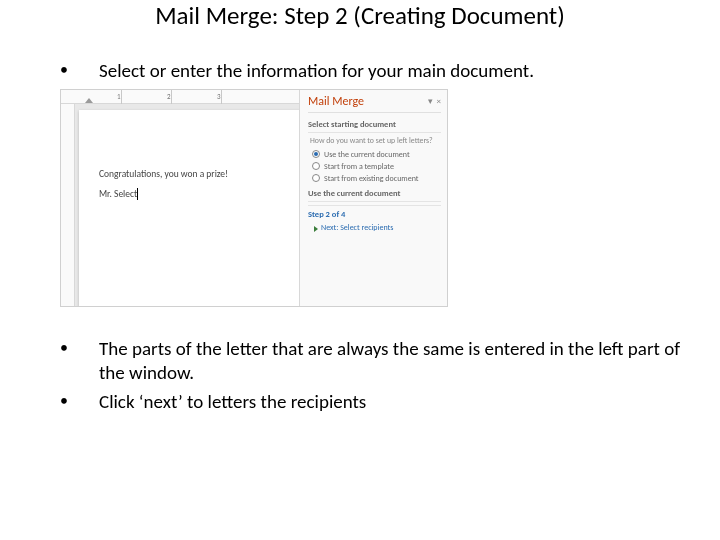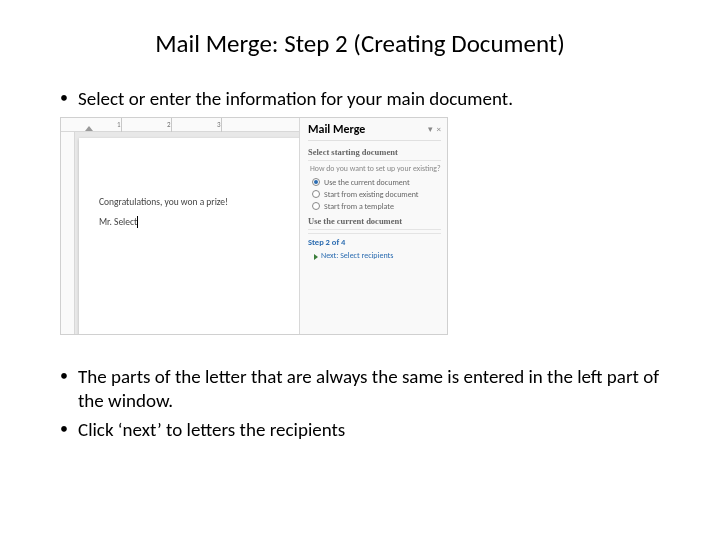--- a/index.html
+++ b/index.html
@@ -9,42 +9,41 @@
     background: #fff;
     font-family: Calibri, "Segoe UI", Arial, sans-serif;
     color: #000;
     position: relative;
     overflow: hidden;
   }
   .slide-title {
     font-size: 25px;
     font-weight: 400;
     text-align: center;
-    margin-top: 28px;
     margin-bottom: 28px;
     padding: 0 40px;
   }
   .bullets {
     padding: 0 40px 0 60px;
   }
   .bullet {
     font-size: 19px;
     line-height: 1.25;
     margin-bottom: 6px;
     position: relative;
     padding-left: 0;
     display: flex;
   }
   .bullet .dot {
     width: 18px;
     flex: 0 0 18px;
     font-size: 16px;
     line-height: 1.4;
   }
-  .bullet .txt { flex: 1; }
+  .bullet .txt { flex: 1; margin-left: 21px; }
   .shot-wrap {
     margin: 4px 0 18px 60px;
     width: 388px;
     height: 218px;
     background: #f2f2f2;
     border: 1px solid #d0d0d0;
     position: relative;
     display: flex;
     font-family: "Segoe UI", Calibri, Arial, sans-serif;
   }
@@ -102,32 +101,31 @@
     font-size: 9px;
     color: #555;
   }
   .pane-hdr {
     display: flex; align-items: center; justify-content: space-between;
     border-bottom: 1px solid #e0e0e0;
     padding-bottom: 4px;
     margin-bottom: 4px;
   }
   .pane-title {
-    color: #000000;
+    color: #c2410c;
     font-size: 12px;
-    font-weight: 700;
+    font-weight: 400;
   }
   .pane-ctrl { display: flex; gap: 4px; color: #888; font-size: 9px; }
   .pane-ctrl span { cursor: default; }
   .pane-sec {
     color: #666; font-weight: 600; font-size: 8.5px;
     border-bottom: 1px solid #e4e4e4;
     padding: 2px 0 3px 0;
     margin-top: 2px;
-    font-family: Liberation Serif, serif;
   }
   .pane-desc { font-size: 7.8px; color: #888; line-height: 1.25; padding: 3px 0 3px 2px; }
   .radio-row {
     display: flex; align-items: center; gap: 4px;
     font-size: 8px; color: #666; padding: 1px 0 1px 4px;
   }
   .radio {
     width: 8px; height: 8px; border: 1px solid #888; border-radius: 50%;
     display: inline-flex; align-items: center; justify-content: center;
     background: #fff;
@@ -189,33 +187,33 @@
   <div class="pane">
     <div class="pane-hdr">
       <span class="pane-title">Mail Merge</span>
       <span class="pane-ctrl">
         <span>▾</span>
         <span>×</span>
       </span>
     </div>
 
     <div class="pane-sec">Select starting document</div>
-    <div class="pane-desc">How do you want to set up your existing?</div>
+    <div class="pane-desc">How do you want to set up left letters?</div>
 
     <div class="radio-row">
       <span class="radio on"></span>
       <span>Use the current document</span>
     </div>
     <div class="radio-row">
       <span class="radio"></span>
-      <span>Start from existing document</span>
+      <span>Start from a template</span>
     </div>
     <div class="radio-row">
       <span class="radio"></span>
-      <span>Start from a template</span>
+      <span>Start from existing document</span>
     </div>
 
     <div class="pane-sec">Use the current document</div>
 
     <div class="step-line">Step 2 of 4</div>
     <div class="next-link">
       <span class="arrow"></span>
       <span>Next: Select recipients</span>
     </div>
   </div>

